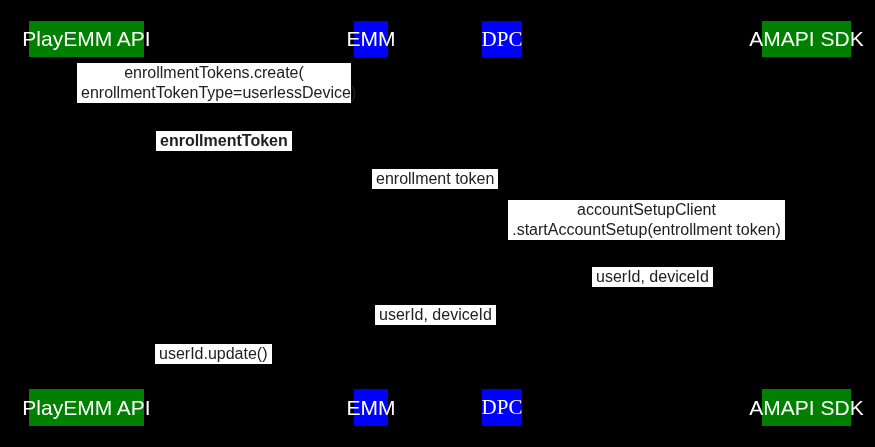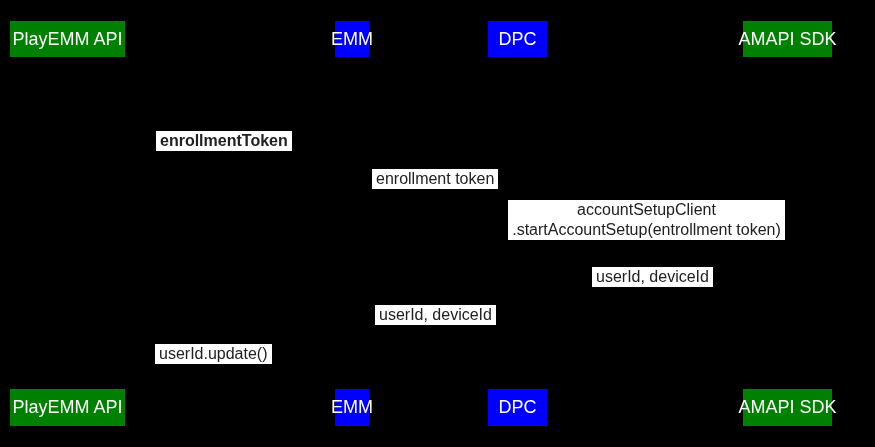--- a/index.html
+++ b/index.html
@@ -15,28 +15,29 @@
     overflow: hidden;
     font-family: "Liberation Sans", sans-serif;
   }
   .actor {
     position: absolute;
     height: 36px;
     display: flex;
     align-items: center;
     justify-content: center;
     color: #ffffff;
-    font-size: 18px;
+    font-size: 21px;
     white-space: nowrap;
+    margin-left: 19px;
   }
   .row-top    { top: 21px; }
   .row-bottom { top: 389px; height: 37px; }
   .a0 { left: 10px;  width: 115px; }
   .a1 { left: 335px; width: 34px; }
-  .a2 { left: 488px; width: 59px; }
+  .a2 { left: 463px; width: 40px; font-family: Liberation Serif, serif; }
   .a3 { left: 743px; width: 89px; }
   .msg {
     position: absolute;
     background: #ffffff;
     color: #212121;
     font-size: 16px;
     line-height: 20px;
     padding: 0 4px;
     white-space: pre-line;
     text-align: center;
@@ -52,20 +53,22 @@
 </head>
 <body>
 
 <div class="diagram">
 
   <div class="actor row-top a0" style="background-color: rgb(0, 128, 0);">PlayEMM API</div>
   <div class="actor row-top a1" style="background-color: rgb(0, 0, 255);">EMM</div>
   <div class="actor row-top a2" style="background-color: rgb(0, 0, 255);">DPC</div>
   <div class="actor row-top a3" style="background-color: rgb(0, 128, 0);">AMAPI SDK</div>
 
+  <div class="msg m0">enrollmentTokens.create(
+enrollmentTokenType=userlessDevice)</div>
   <div class="msg m1">enrollmentToken</div>
   <div class="msg m3">accountSetupClient
 .startAccountSetup(entrollment token)</div>
   <div class="msg m2">enrollment token</div>
   <div class="msg m4">userId, deviceId</div>
   <div class="msg m5">userId, deviceId</div>
   <div class="msg m6">userId.update()</div>
 
   <div class="actor row-bottom a0" style="background-color: rgb(0, 128, 0);">PlayEMM API</div>
   <div class="actor row-bottom a1" style="background-color: rgb(0, 0, 255);">EMM</div>

